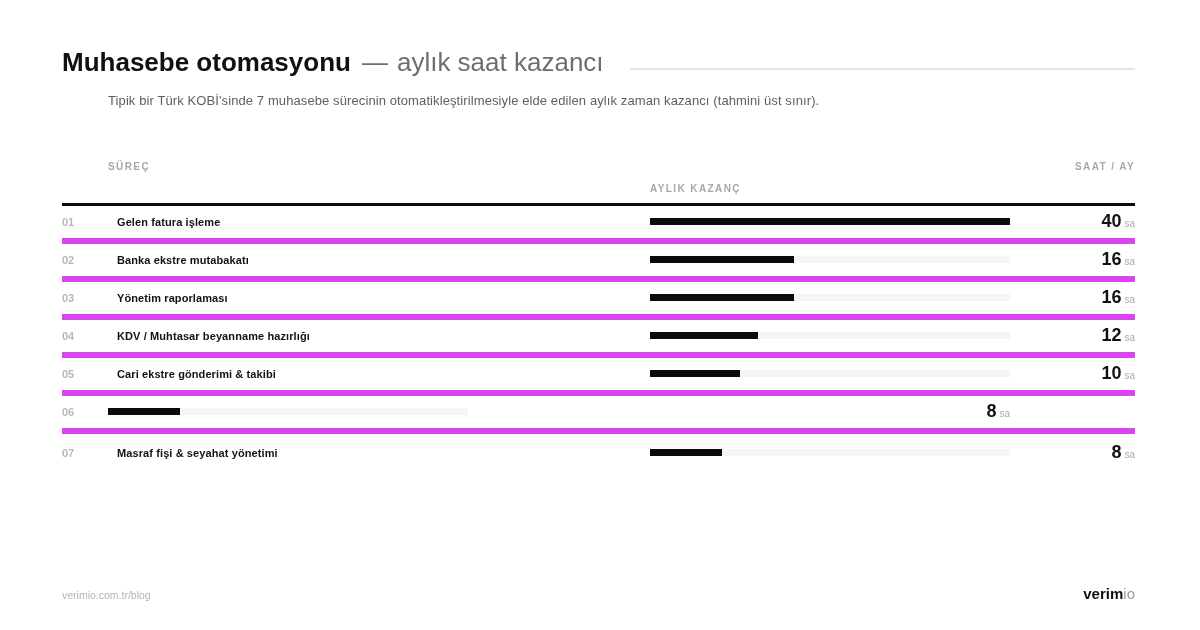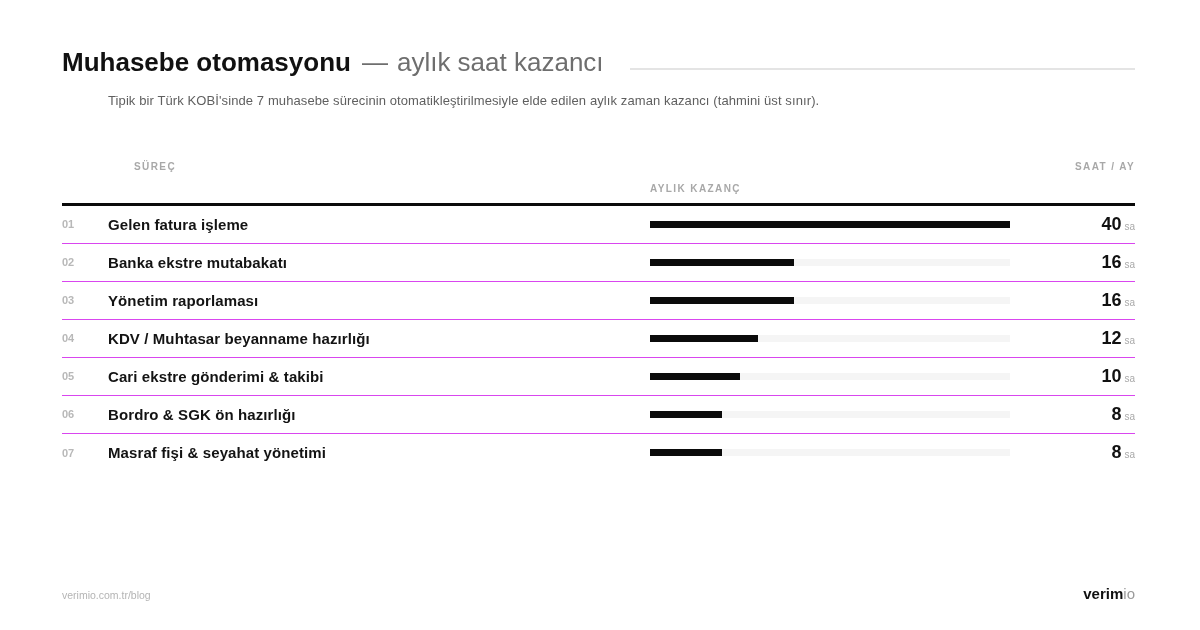--- a/index.html
+++ b/index.html
@@ -17,28 +17,28 @@
   .title-rule { flex: 1; height: 2px; background: #e4e4e4; margin-left: 26px; align-self: flex-end; margin-bottom: 7px; }
 
   .subtitle { margin-top: 16px; font-size: 13px; color: #5f5f5f; letter-spacing: 0.1px; margin-left: 46px; }
 
   
   .table { margin-top: 31px; }
   .grid { display: grid; grid-template-columns: 46px 1fr 360px 125px; align-items: center; }
 
   .thead { padding-bottom: 9px; border-bottom: 3px solid #0a0a0a; }
   .th { font-size: 10px; font-weight: 700; color: #a8a8a8; letter-spacing: 1.4px; text-transform: uppercase; }
-  .th-process { grid-column: 2; margin-left: 26px; }
+  .th-process { grid-column: 2; }
   .th-bar { grid-column: 3; margin-top: 44px; }
   .th-hours { grid-column: 4; text-align: right; }
 
-  .row { height: 38px; border-bottom: 1px solid #d946ef; }
+  .row { height: 38px; border-bottom: 6px solid #d946ef; }
   .row:last-child { border-bottom: none; }
   .num { font-size: 11px; font-weight: 700; color: #b8b8b8; }
-  .plabel { font-size: 15px; font-weight: 700; color: #131313; letter-spacing: 0.1px; }
+  .plabel { font-size: 11px; font-weight: 700; color: #131313; letter-spacing: 0.1px; margin-left: 9px; }
   .track { display: block; width: 360px; height: 7px; background: #f5f5f5; position: relative; }
   .fill { display: block; height: 7px; background: #0b0b0b; width: 0; }
   .val { text-align: right; white-space: nowrap; }
   .val b { font-size: 18px; font-weight: 700; color: #111111; }
   .val small { font-size: 10px; font-weight: 400; color: #a9a9a9; margin-left: 3px; }
 
   
   .footer { position: absolute; left: 62px; right: 65px; bottom: 28px;
             display: flex; justify-content: space-between; align-items: baseline; }
   .f-url { font-size: 10.5px; color: #b4b4b4; }
@@ -108,21 +108,20 @@
       <span class="num">05</span>
       <span class="plabel">Cari ekstre gönderimi &amp; takibi</span>
       <span class="track">
           <span class="fill" style="width: 25%;"></span>
         </span>
       <span class="val"><b>10</b><small>sa</small></span>
     </div>
 
     <div class="grid row">
       <span class="num">06</span>
-      <span class="plabel">Bordro &amp; SGK ön hazırlığı</span>
       <span class="track">
           <span class="fill" style="width: 20%;"></span>
         </span>
       <span class="val"><b>8</b><small>sa</small></span>
     </div>
 
     <div class="grid row">
       <span class="num">07</span>
       <span class="plabel">Masraf fişi &amp; seyahat yönetimi</span>
       <span class="track">

